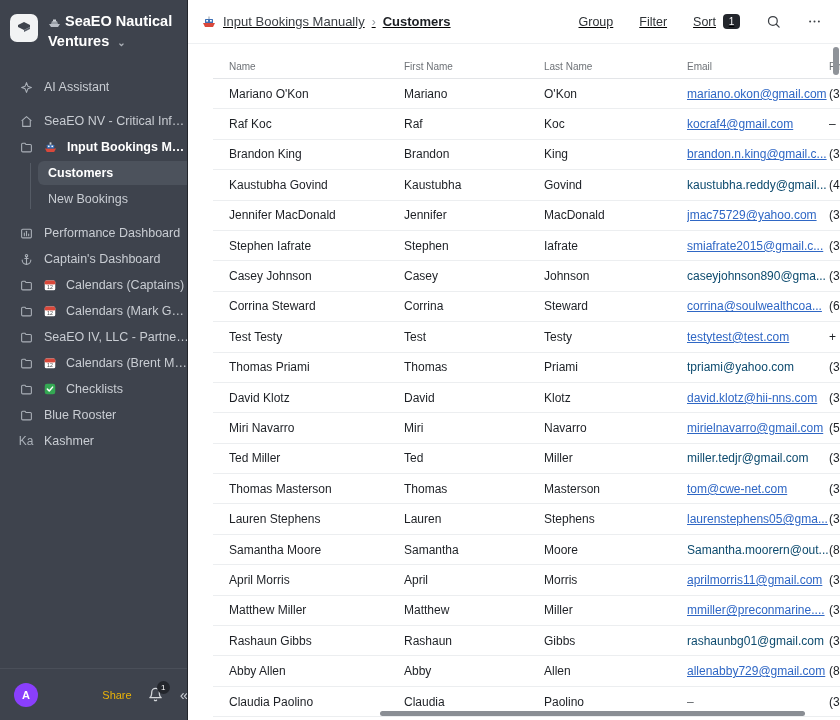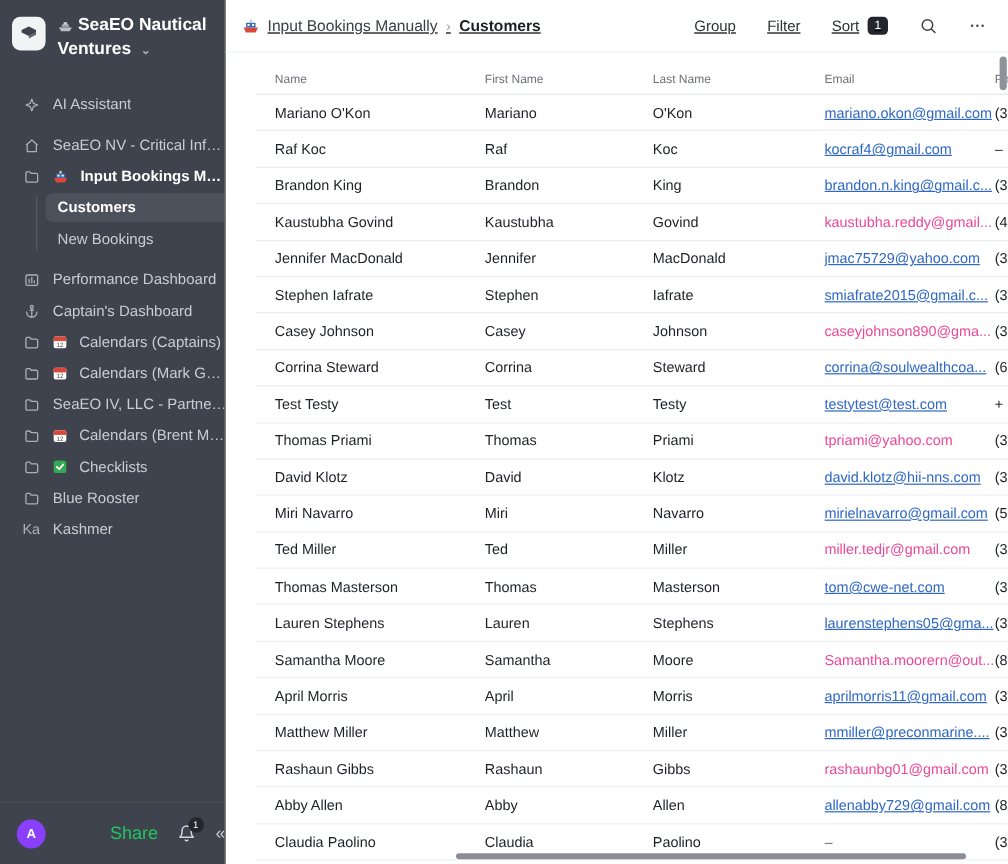--- a/index.html
+++ b/index.html
@@ -29,21 +29,21 @@
   .sub-item { display:flex; align-items:center; height:24px; margin:2px 0; padding:0 10px;
               border-radius:6px; font-size:12.5px; color:#c9cdd3; cursor:pointer; }
   .sub-item.selected { background:#4c525c; color:#ffffff; font-weight:bold; }
   .initials { font-size:12px; color:#aab0b8; letter-spacing:0; }
 
   .sb-footer { flex:0 0 auto; height:52px; border-top:1px solid #4a4f59;
                display:flex; align-items:center; padding:0 14px; gap:14px; }
   .avatar { width:24px; height:24px; border-radius:50%; background:#8a3ffc; color:#fff;
             font-size:11px; font-weight:bold; display:flex; align-items:center; justify-content:center; }
   .sb-footer .spacer { flex:1; }
-  .share { font-size:15px; color:#22c55e; cursor:pointer; }
+  .share { font-size:11px; color:#eab308; cursor:pointer; }
   .bell-wrap { position:relative; width:20px; height:20px; display:flex; align-items:center; justify-content:center; cursor:pointer; }
   .bell-badge { position:absolute; top:-4px; right:-4px; min-width:13px; height:13px; border-radius:7px;
                 background:#23262c; color:#fff; font-size:8px; display:flex; align-items:center; justify-content:center; padding:0 3px; }
   .collapse { font-size:15px; color:#c9cdd3; cursor:pointer; }
 
   
   .main { position:absolute; left:187px; top:0; width:653px; height:720px; background:#ffffff; border-left:1px solid #23262c; }
   .topbar { height:44px; display:flex; align-items:center; padding:0 18px 0 14px; border-bottom:1px solid #eef0f2;text-decoration:underline; }
   .crumb { display:flex; align-items:center; gap:7px; font-size:13px; }
   .crumb-parent { color:#3c4045; }
@@ -58,21 +58,21 @@
 
   
   .table { position:absolute; left:25px; right:0; top:55px; }
   .t-row { display:grid; grid-template-columns:191px 140px 143px 142px 40px; align-items:center; }
   .t-head { height:24px; border-bottom:1px solid #e3e5e8; }
   .t-head .cell { font-size:10px; color:#6e7277; }
   .cell { padding-right:8px; overflow:hidden; white-space:nowrap; }
   .cell.first { padding-left:16px; }
   .body-row { height:30.4px; border-bottom:1px solid #eceef0; font-size:12px; color:#1d2025; }
   .email a { color:#2f67c5; text-decoration:underline; cursor:pointer; }
-  .email .plain { color:#ec4899; text-decoration:none; }
+  .email .plain { color:#0c4a6e; text-decoration:none; }
   .dash { color:#5f6368; }
   .phone { color:#1d2025; }
 
   
   .vscroll { position:absolute; right:1px; top:47px; width:6px; height:28px; border-radius:3px; background:#8f9399; }
   .hscroll { position:absolute; left:192px; top:711px; width:425px; height:5px; border-radius:3px; background:#8a8e94; }
 
   svg { display:block; }
 </style>
 </head>

